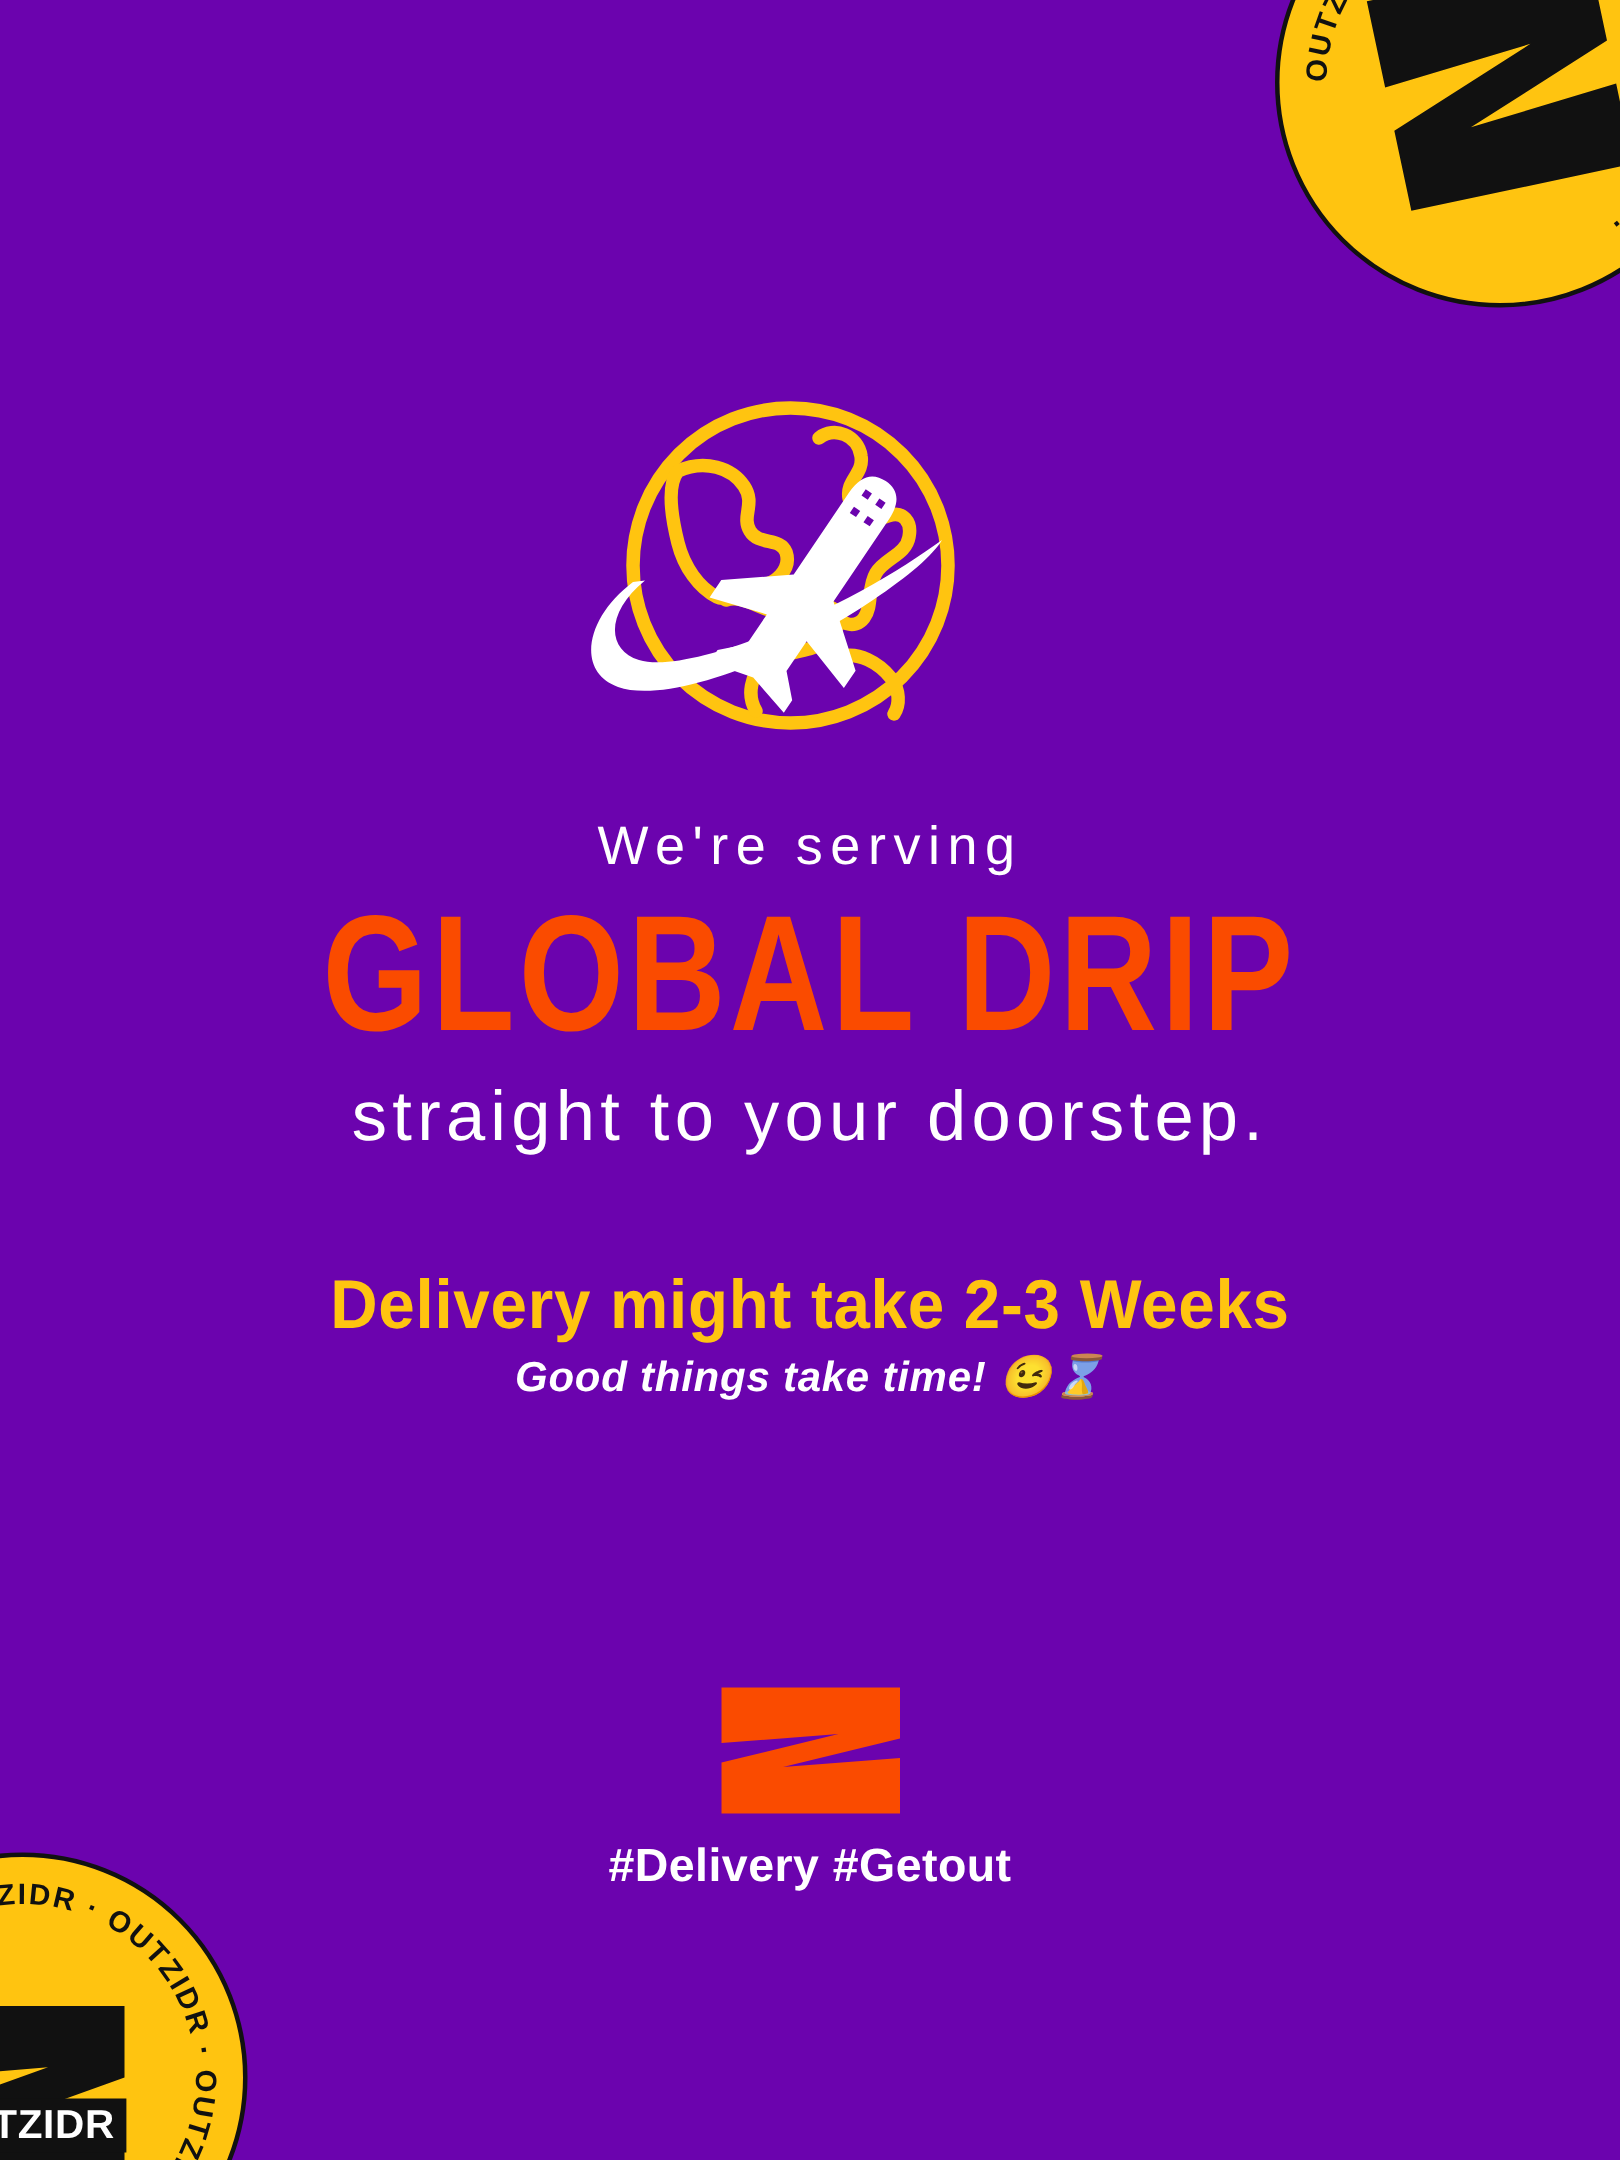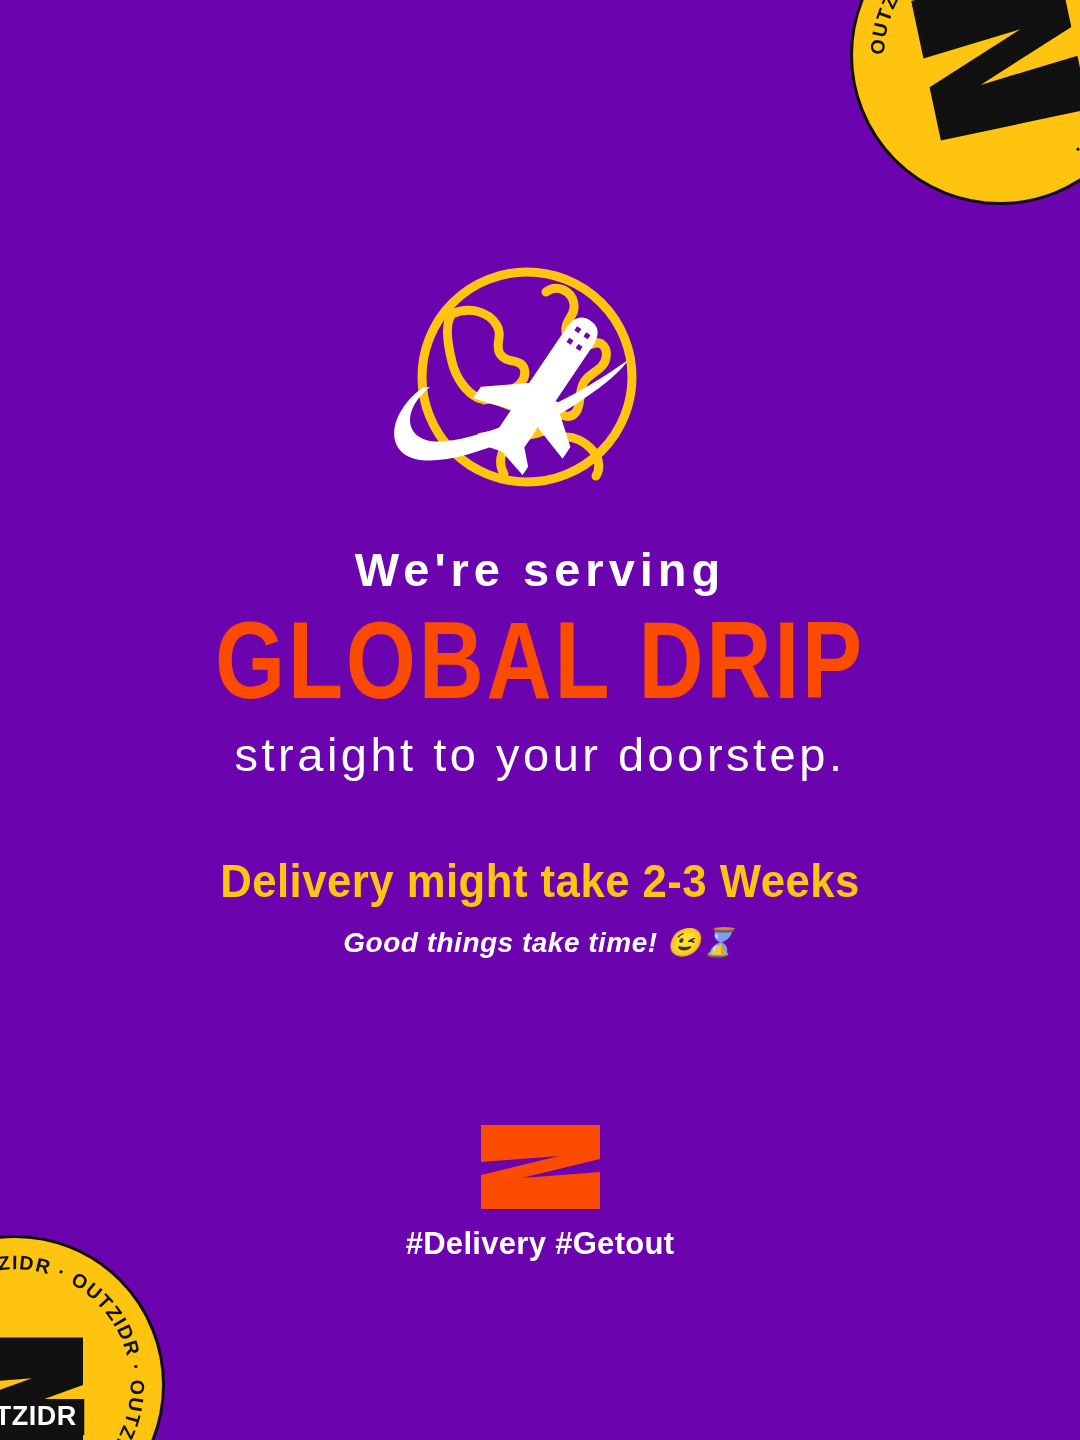--- a/index.html
+++ b/index.html
@@ -96,22 +96,22 @@
   
   .content {
     position: absolute;
     left: 0;
     right: 0;
     top: 545px;
     text-align: center;
   }
   .line-serving {
     color: #FFFFFF;
-    font-size: 47px;
-    font-weight: 700;
+    font-size: 36px;
+    font-weight: 400;
     letter-spacing: 5px;
     line-height: 1.05;
   }
   .line-global {
     color: #FA4B00;
     font-size: 98px;
     font-weight: 700;
     letter-spacing: 3px;
     line-height: 1.08;
     transform: scaleX(0.92) scaleY(1.12);
@@ -133,21 +133,21 @@
     letter-spacing: 0.5px;
     margin-top: 74px;
     transform: scaleX(0.95);
   }
   .line-goodthings {
     color: #FFFFFF;
     font-size: 28px;
     font-weight: 700;
     font-style: italic;
     letter-spacing: 0.5px;
-    margin-top: 18px;
+    margin-top: 5px;
   }
 
   
   .footer {
     position: absolute;
     left: 0;
     right: 0;
     top: 1122px;
     text-align: center;
   }

